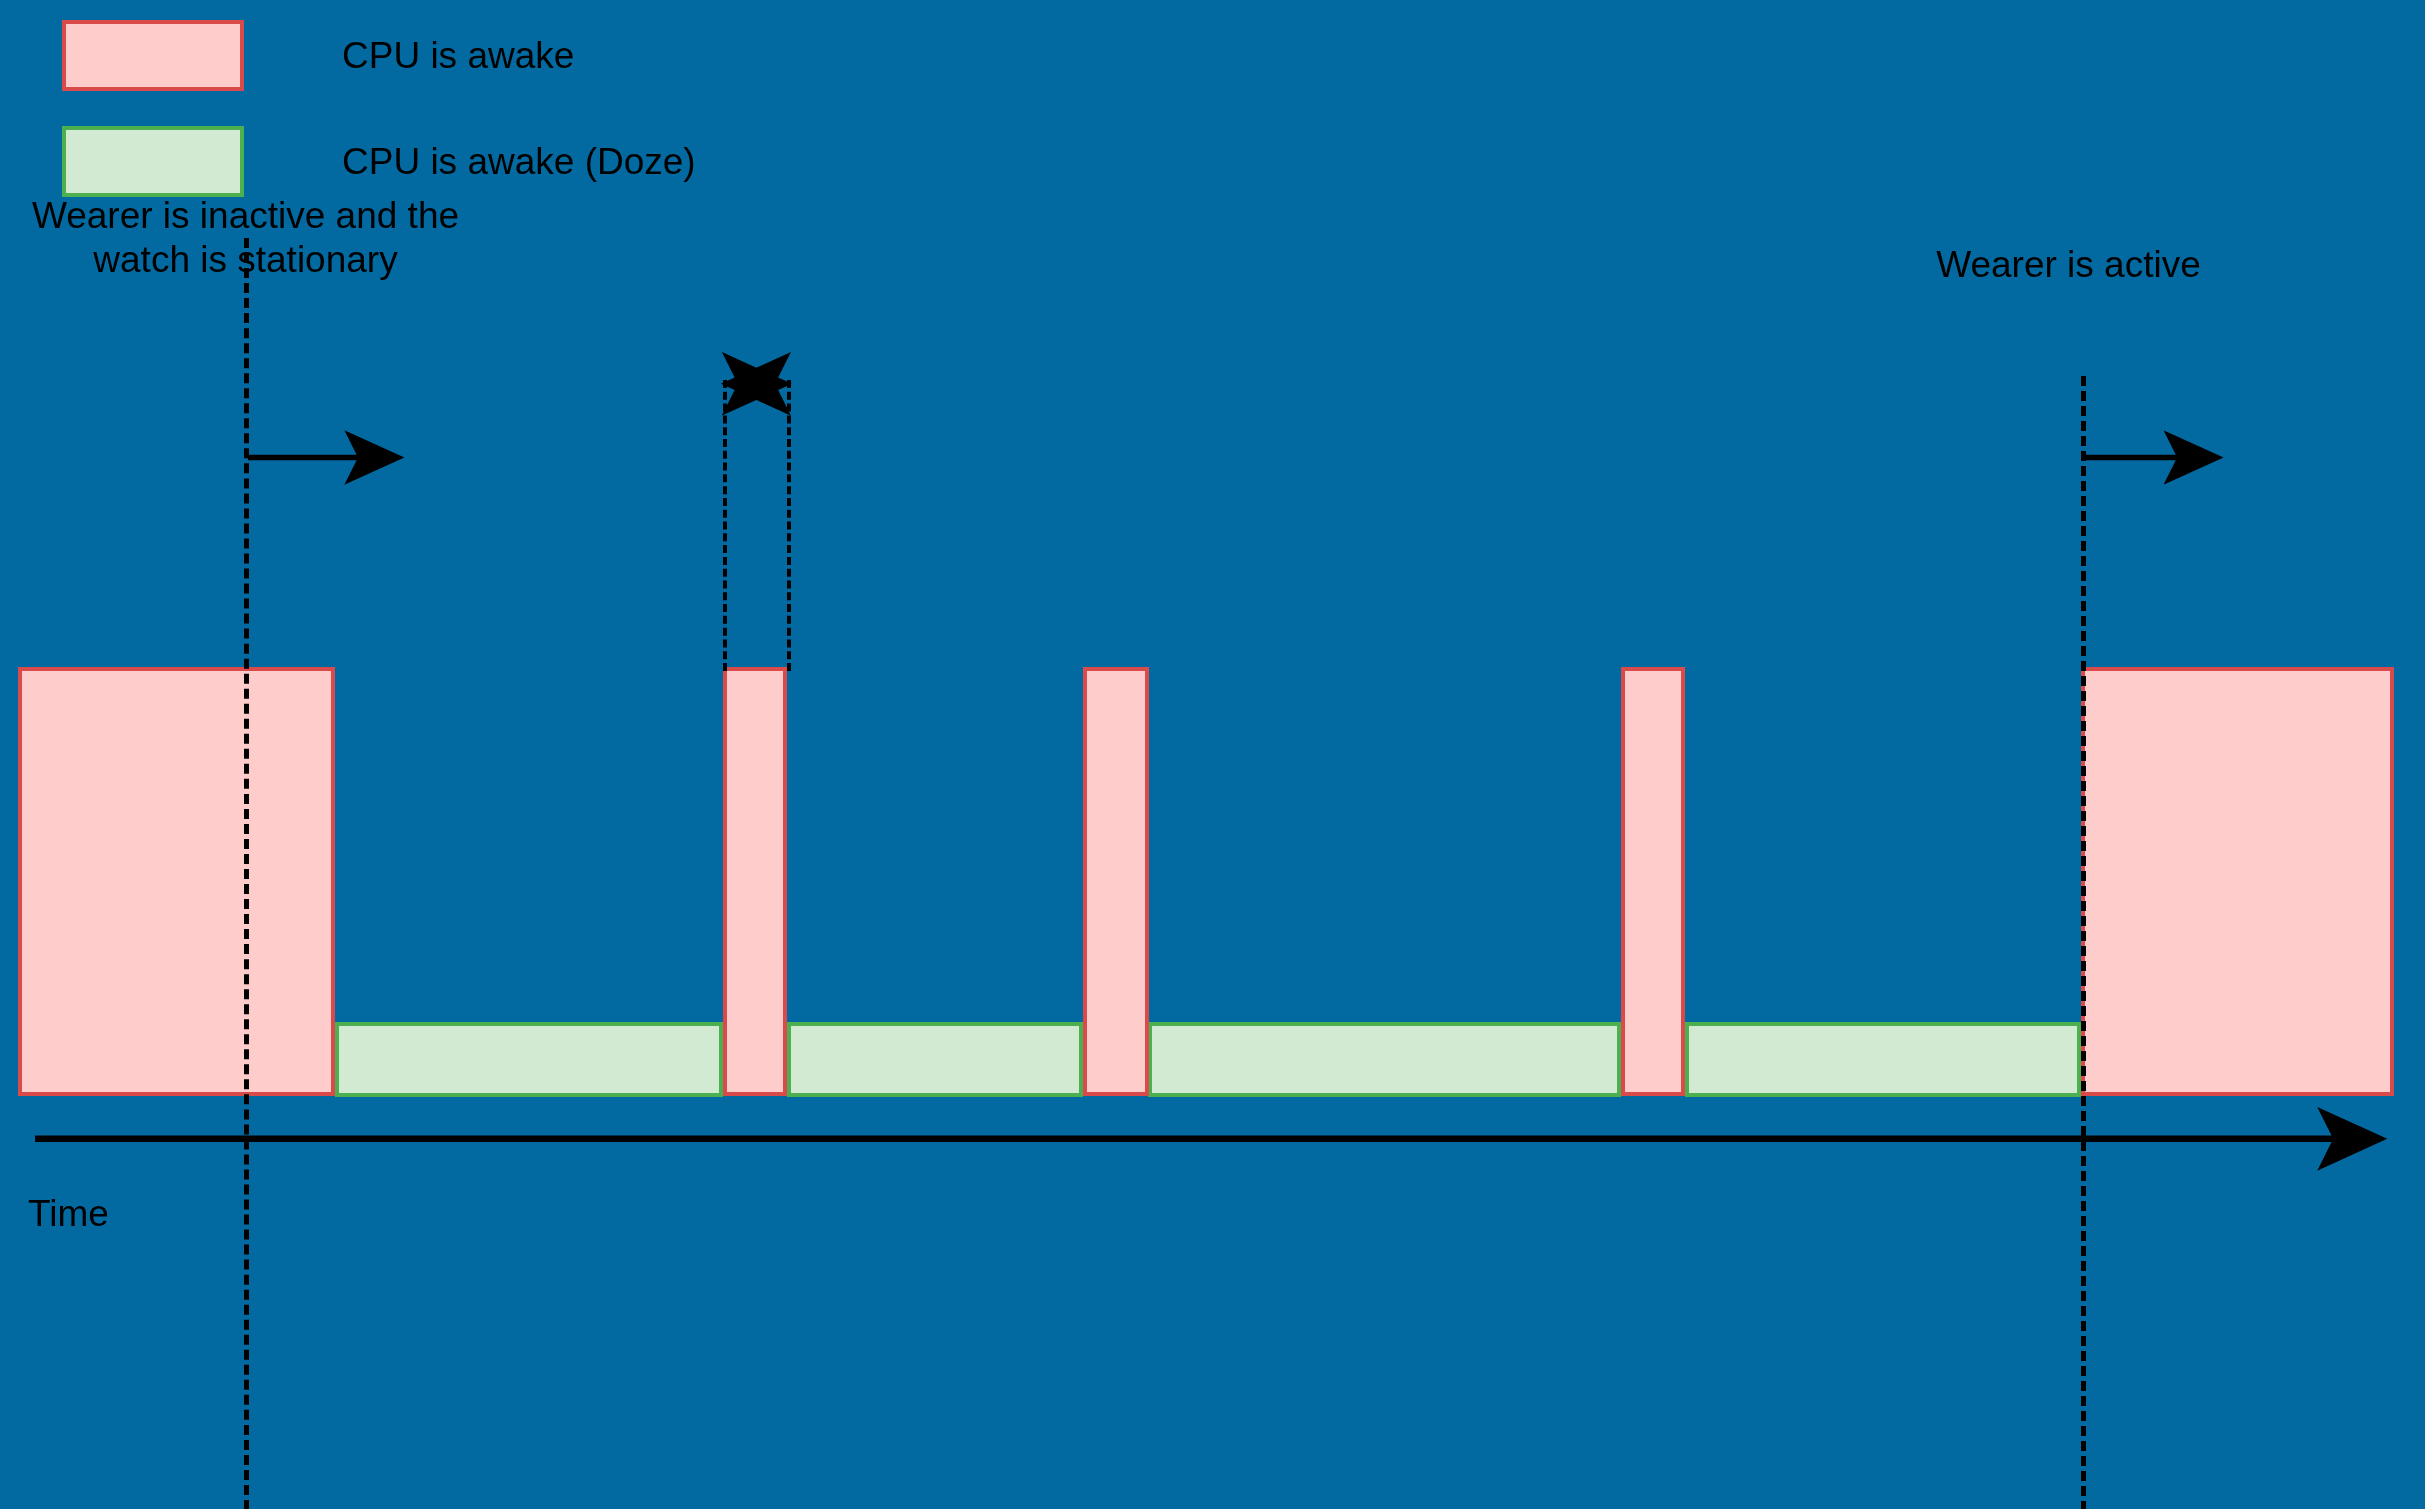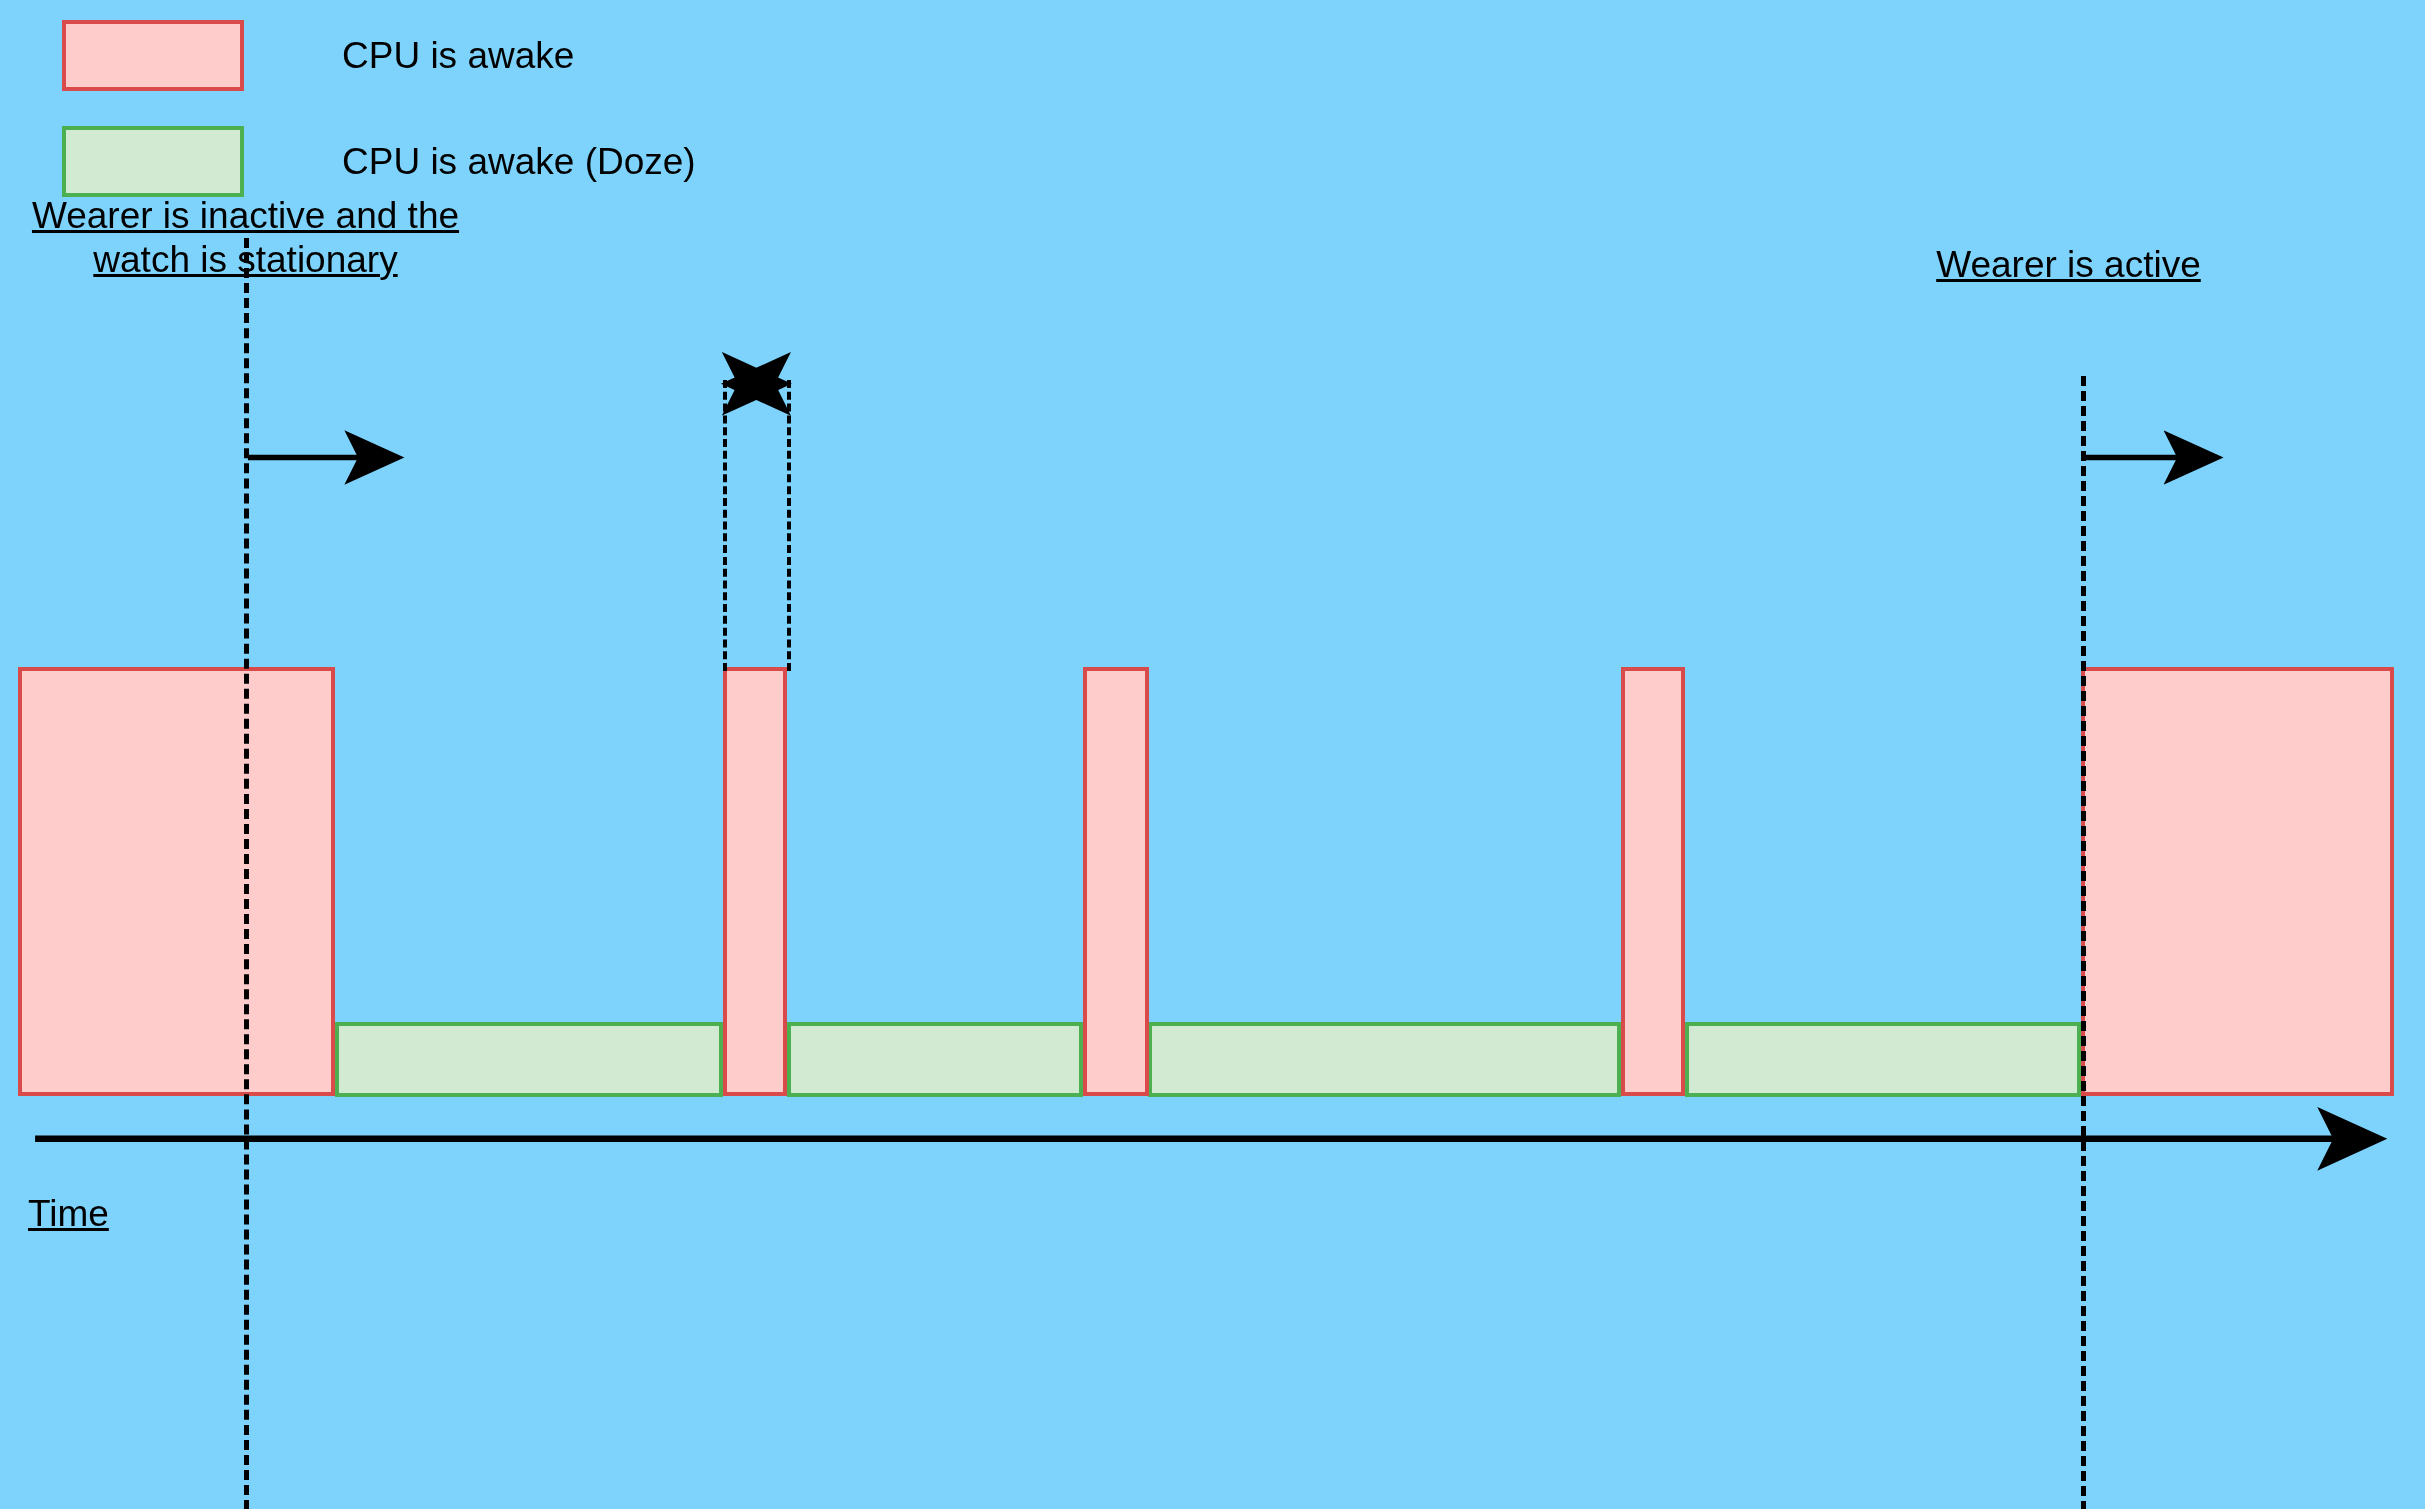--- a/index.html
+++ b/index.html
@@ -8,21 +8,21 @@
     background: #ffffff;
   }
   body {
     font-family: "Liberation Sans", sans-serif;
     color: #000000;
   }
   #stage {
     position: relative;
     width: 2426px;
     height: 1509px;
-    background: #7dd3fc;
+    background: #0369a1;
     overflow: hidden;
   }
 
   
   .legend-row {
     position: absolute;
     display: flex;
     align-items: center;
   }
   .legend-swatch {
@@ -44,21 +44,20 @@
     line-height: 1;
     white-space: nowrap;
   }
 
   
   .annot {
     position: absolute;
     font-size: 37px;
     line-height: 1.18;
     white-space: pre-line;
-    text-decoration: underline;
   }
   .annot.center { text-align: center; }
 
   
   .block {
     position: absolute;
     box-sizing: border-box;
   }
   .block.awake {
     background: #ffcccc;

